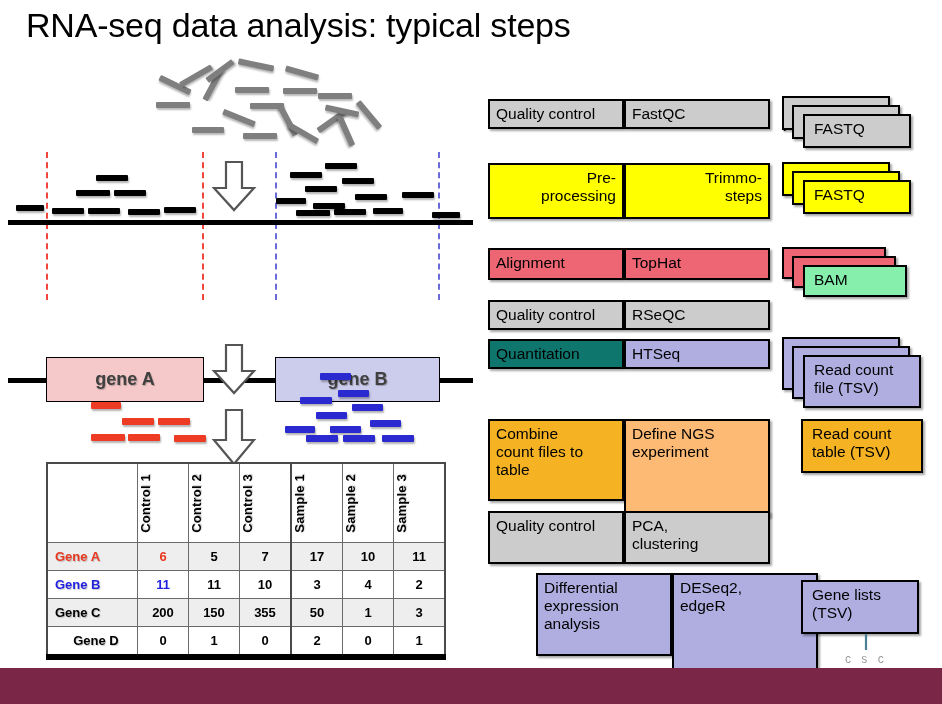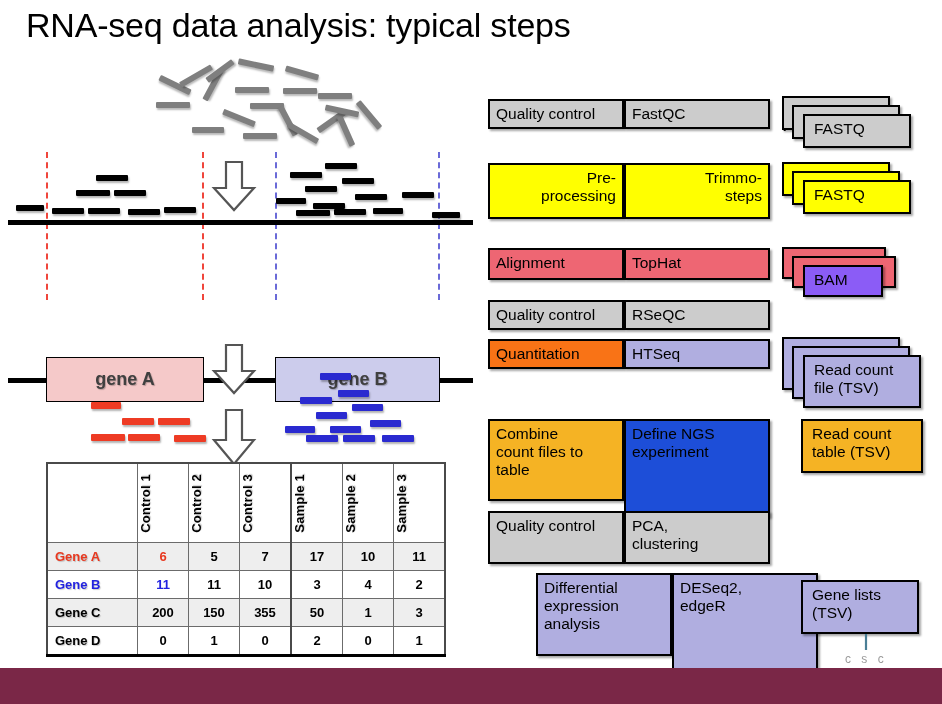--- a/index.html
+++ b/index.html
@@ -111,21 +111,21 @@
   }
   #count-table tbody td { height: 27px; }
   #count-table tbody td.rowhdr {
     text-align: left;
     padding-left: 7px;
     width: 82px;
     border-left: 2px solid #4a4a4a;
     text-shadow: 1px 1px 1px rgba(0,0,0,0.2);
   }
   #count-table tbody tr.alt td { background: #eeeeee; }
-  #count-table tbody tr:last-child td { border-bottom: 3px solid #000000; }
+  #count-table tbody tr:last-child td { border-bottom: 6px solid #000000; text-align: center; }
   #count-table td.lastcol, #count-table th.lastcol { border-right: 2px solid #4a4a4a; }
   .sep-left { border-left: 2px solid #4a4a4a !important; }
   .c-red  { color: #e8381f; }
   .c-blue { color: #2222e0; }
 
   
   #pipeline { position: absolute; left: 480px; top: 0; width: 462px; height: 704px; }
 
   .col-header {
     position: absolute;
@@ -374,29 +374,29 @@
     <div class="pcell step" style="background:#ee6673;height:32px;">Alignment</div>
     <div class="pcell tool" style="background:#ee6673;height:32px;">TopHat</div>
   </div>
 
   <div class="prow" style="left:8px;top:300px;">
     <div class="pcell step" style="background:#cccccc;height:30px;">Quality control</div>
     <div class="pcell tool" style="background:#cccccc;height:30px;">RSeQC</div>
   </div>
 
   <div class="prow" style="left:8px;top:339px;">
-    <div class="pcell step" style="background:#f97316;height:30px;">Quantitation</div>
+    <div class="pcell step" style="background:#0f766e;height:30px;">Quantitation</div>
     <div class="pcell tool" style="background:#b0aee0;height:30px;">HTSeq</div>
   </div>
 
   <div class="prow" style="left:8px;top:419px;">
     <div class="pcell step" style="background:#f5b324;height:82px;">Combine
 count files to
 table</div>
-    <div class="pcell tool" style="background:#1d4ed8;height:98px;">Define NGS
+    <div class="pcell tool" style="background:#fdba74;height:98px;">Define NGS
 experiment</div>
   </div>
 
   <div class="prow" style="left:8px;top:511px;">
     <div class="pcell step" style="background:#cccccc;height:53px;">Quality control</div>
     <div class="pcell tool" style="background:#cccccc;height:53px;">PCA,
 clustering</div>
   </div>
 
   <div class="prow" style="left:8px;top:573px;margin-left:48px;">
@@ -415,21 +415,21 @@
 
   <div class="fstack" style="left:302px;top:162px;width:130px;height:58px;">
     <div class="fbox" style="left:0;top:0;width:108px;height:34px;background:#ffff00;"></div>
     <div class="fbox" style="left:10px;top:9px;width:108px;height:34px;background:#ffff00;"></div>
     <div class="fbox" style="left:21px;top:18px;width:108px;height:34px;background:#ffff00;">FASTQ</div>
   </div>
 
   <div class="fstack" style="left:302px;top:247px;width:130px;height:58px;">
     <div class="fbox" style="left:0;top:0;width:104px;height:32px;background:#ee6673;"></div>
     <div class="fbox" style="left:10px;top:9px;width:104px;height:32px;background:#ee6673;"></div>
-    <div class="fbox" style="left:21px;top:18px;width:80px;height:32px;background:#8b5cf6;">BAM</div>
+    <div class="fbox" style="left:21px;top:18px;width:104px;height:32px;background:#86efac;">BAM</div>
   </div>
 
   <div class="fstack" style="left:302px;top:337px;width:140px;height:80px;">
     <div class="fbox" style="left:0;top:0;width:118px;height:53px;background:#b0aee0;"></div>
     <div class="fbox" style="left:10px;top:9px;width:118px;height:53px;background:#b0aee0;"></div>
     <div class="fbox" style="left:21px;top:18px;width:118px;height:53px;background:#b0aee0;">Read count
 file (TSV)</div>
   </div>
 
   <div class="fstack" style="left:302px;top:419px;width:140px;height:56px;">

